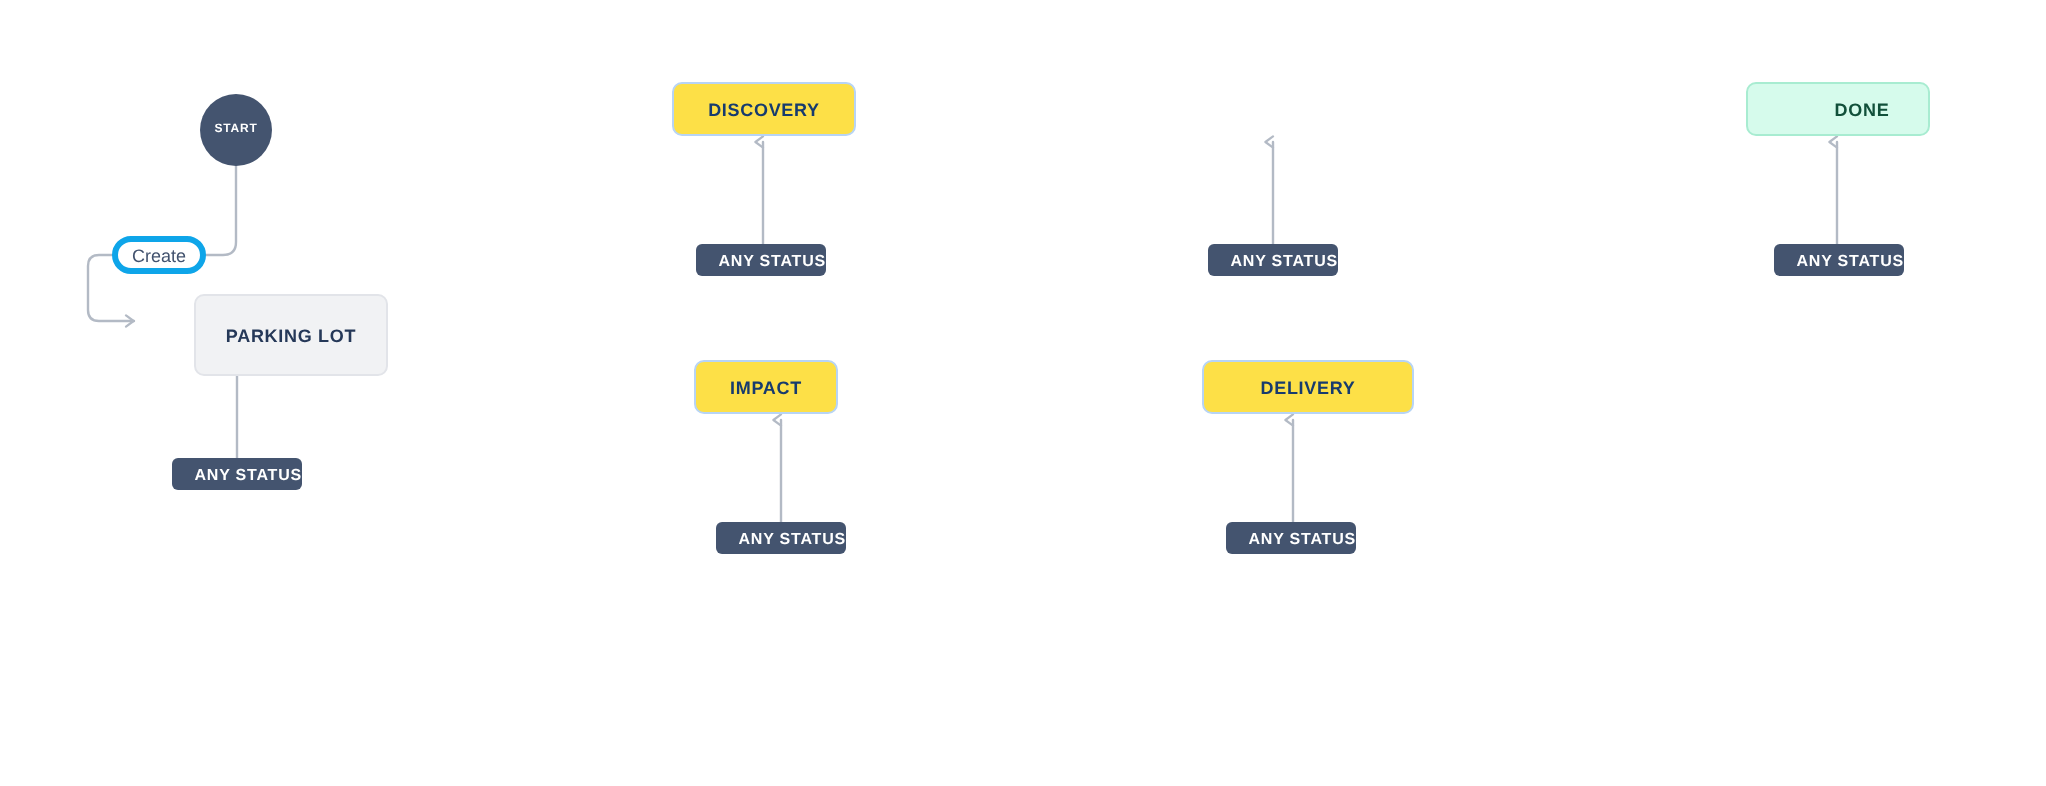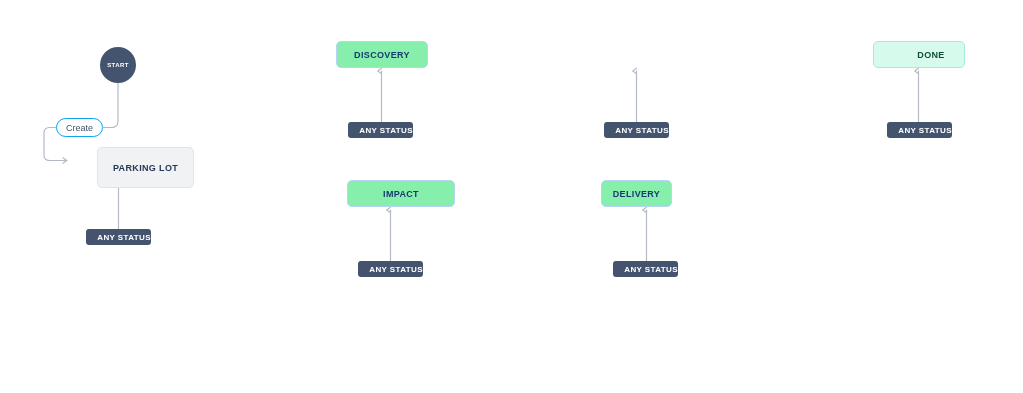--- a/index.html
+++ b/index.html
@@ -38,21 +38,21 @@
     justify-content: center;
     border-radius: 5px;
     font-size: 9px;
     font-weight: bold;
     letter-spacing: 0.35px;
     text-transform: uppercase;
     white-space: nowrap;
     user-select: none;
   }
   .node-blue {
-    background: #86efac;
+    background: #fde047;
     border: 1px solid #b7d4f5;
     color: #173b6e;
   }
   .node-green {
     background: #d6fbec;
     border: 1px solid #a8ecd1;
     color: #11503a;
     padding-left: 24px;
   }
   .node-grey {
@@ -78,21 +78,21 @@
   }
 
   
   .edge-pill {
     position: absolute;
     box-sizing: border-box;
     display: flex;
     align-items: center;
     justify-content: center;
     background: #ffffff;
-    border: 1px solid #0ea5e9;
+    border: 3px solid #0ea5e9;
     border-radius: 11px;
     font-size: 9px;
     color: #42526e;
     white-space: nowrap;
     user-select: none;
   }
 
   
   .status-badge {
     position: absolute;
@@ -165,26 +165,26 @@
   </div>
 
   <div class="node node-grey" style="left:70px; top:147px; width:97px; height:41px;margin-left:27px;">
     <span>PARKING LOT</span>
   </div>
 
   <div class="node node-blue" style="left:336px; top:41px; width:92px; height:27px;">
     <span>DISCOVERY</span>
   </div>
 
-  <div class="node node-blue" style="left:347px; top:180px; width:108px; height:27px;">
+  <div class="node node-blue" style="left:347px; top:180px; width:72px; height:27px;">
     <span>IMPACT</span>
   </div>
 
 
-  <div class="node node-blue" style="left:601px; top:180px; width:71px; height:27px;align-items:center;">
+  <div class="node node-blue" style="left:601px; top:180px; width:106px; height:27px;align-items:center;">
     <span>DELIVERY</span>
   </div>
 
   <div class="node node-green" style="left:873px; top:41px; width:92px; height:27px;">
     <span>DONE</span>
   </div>
 
   <div class="status-badge" style="left:86px; top:229px; width:65px; height:16px;">
     <span>ANY STATUS</span>
   </div>

